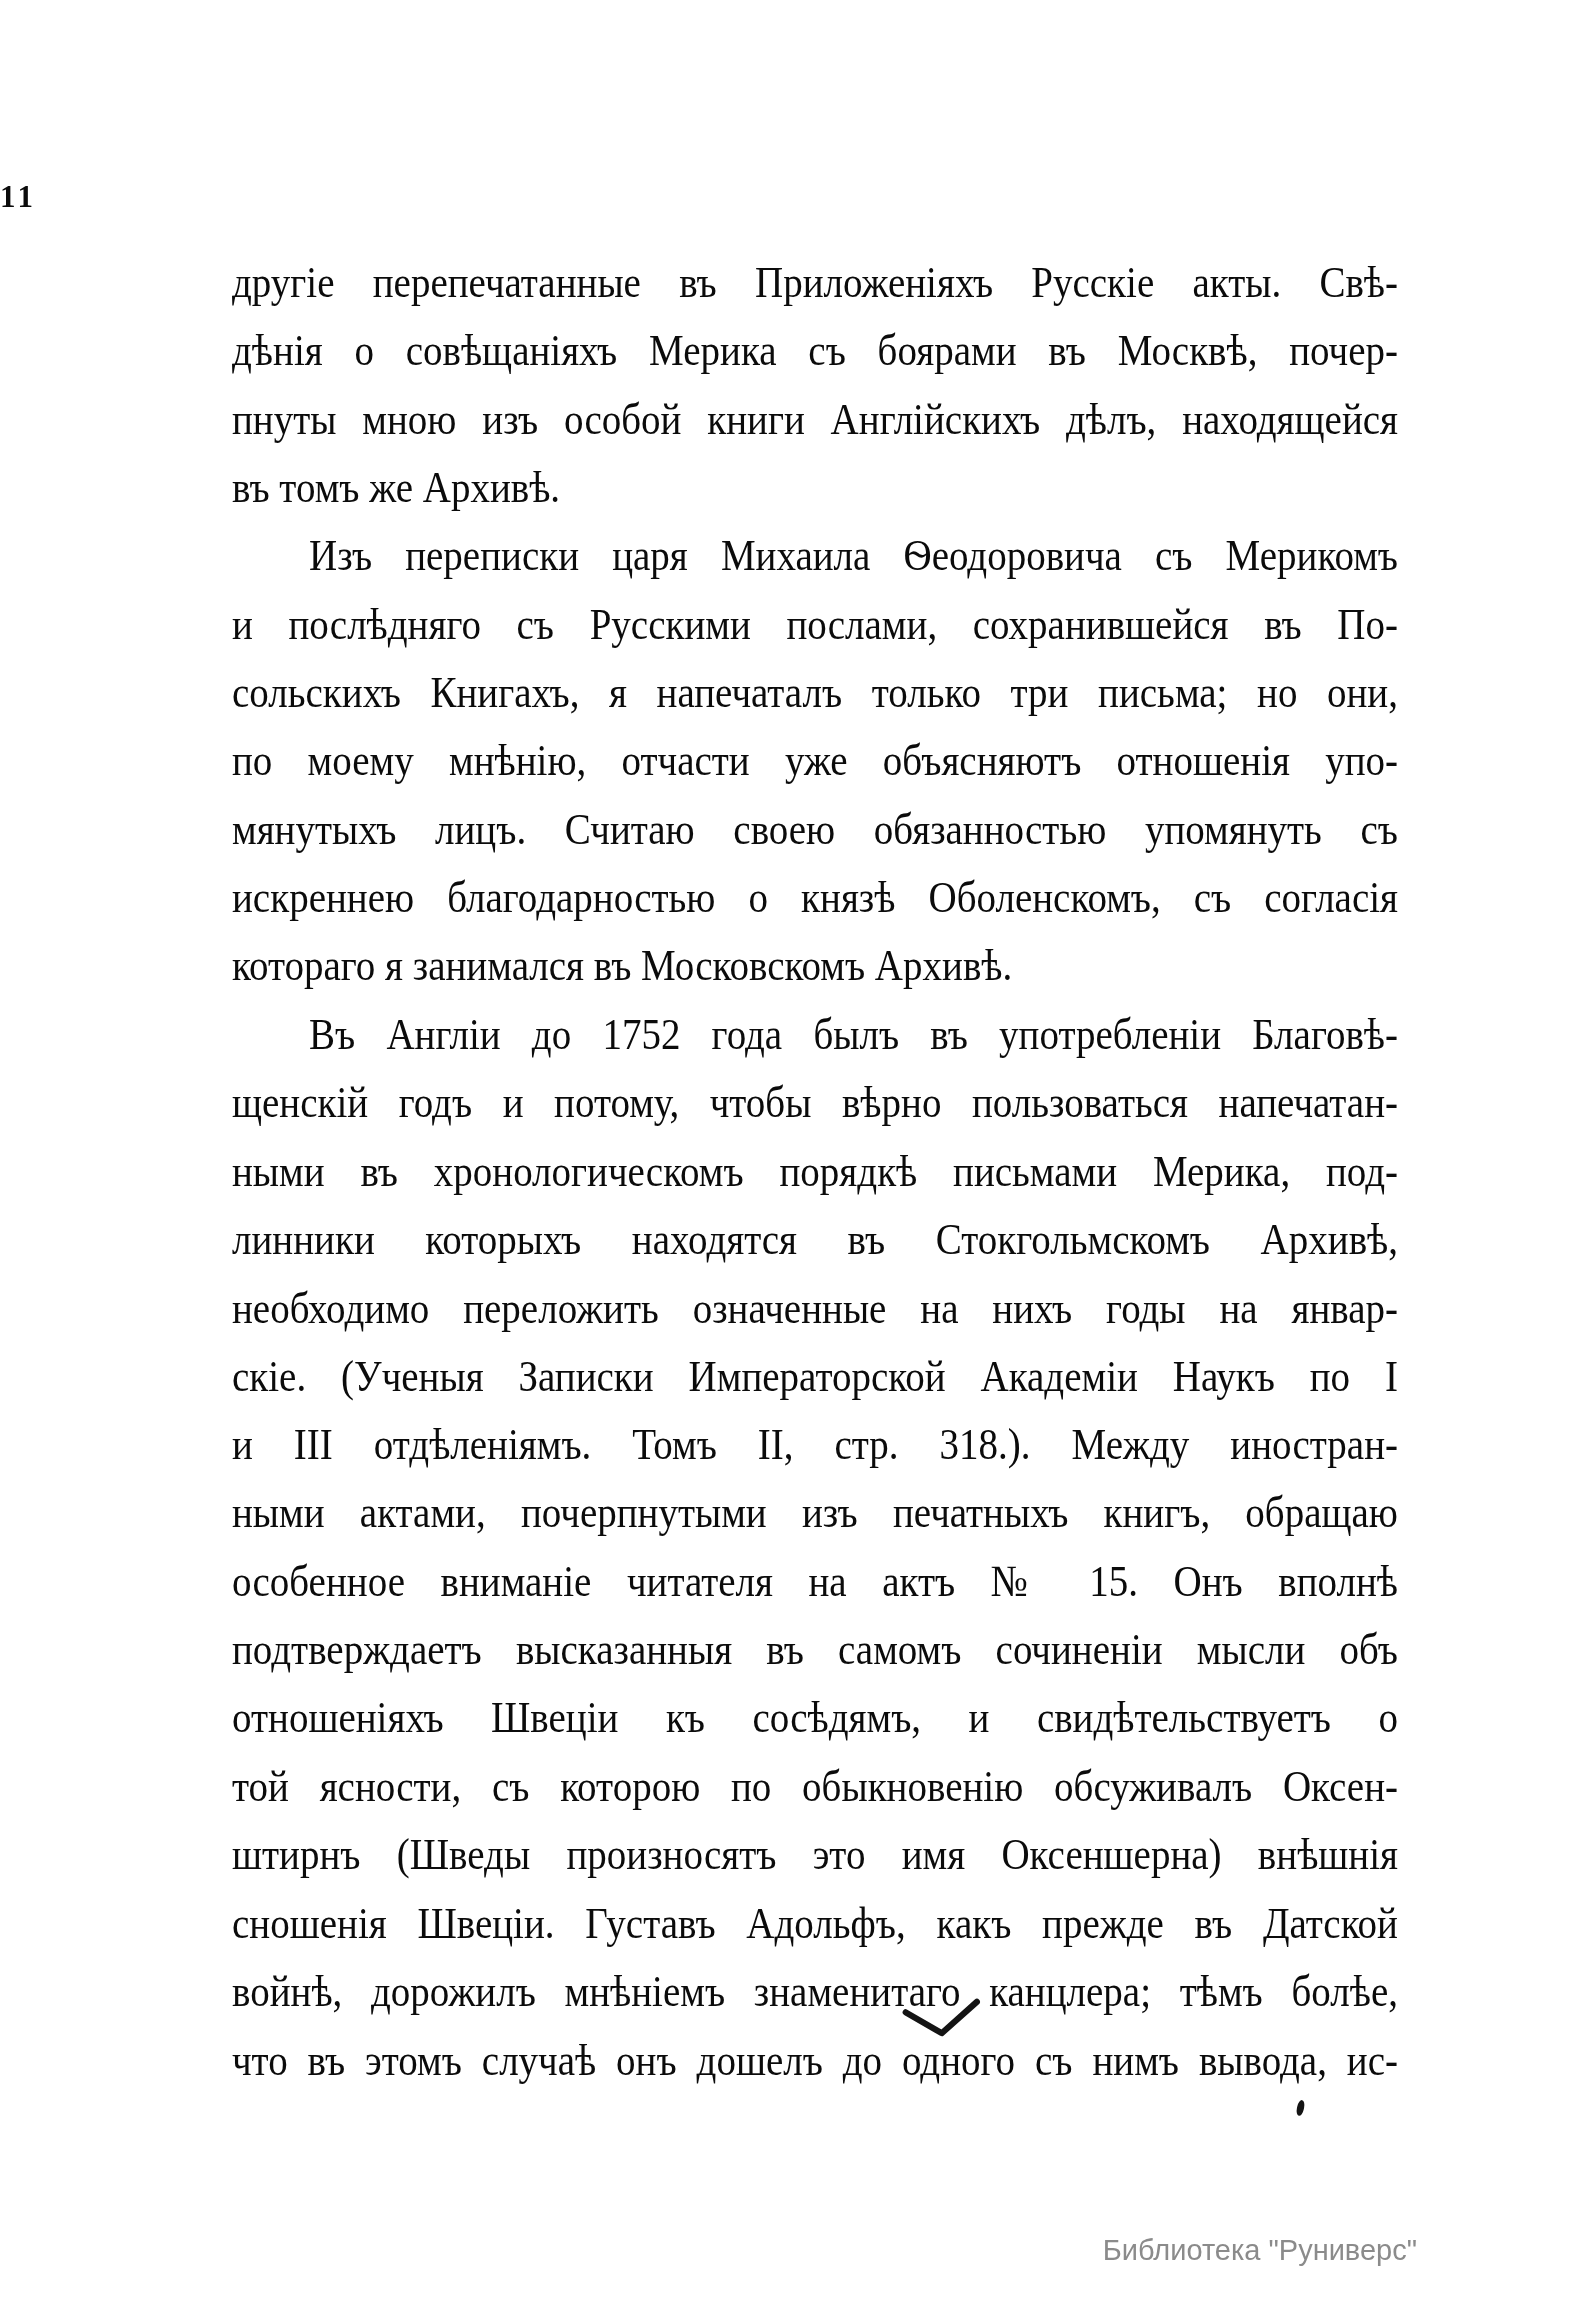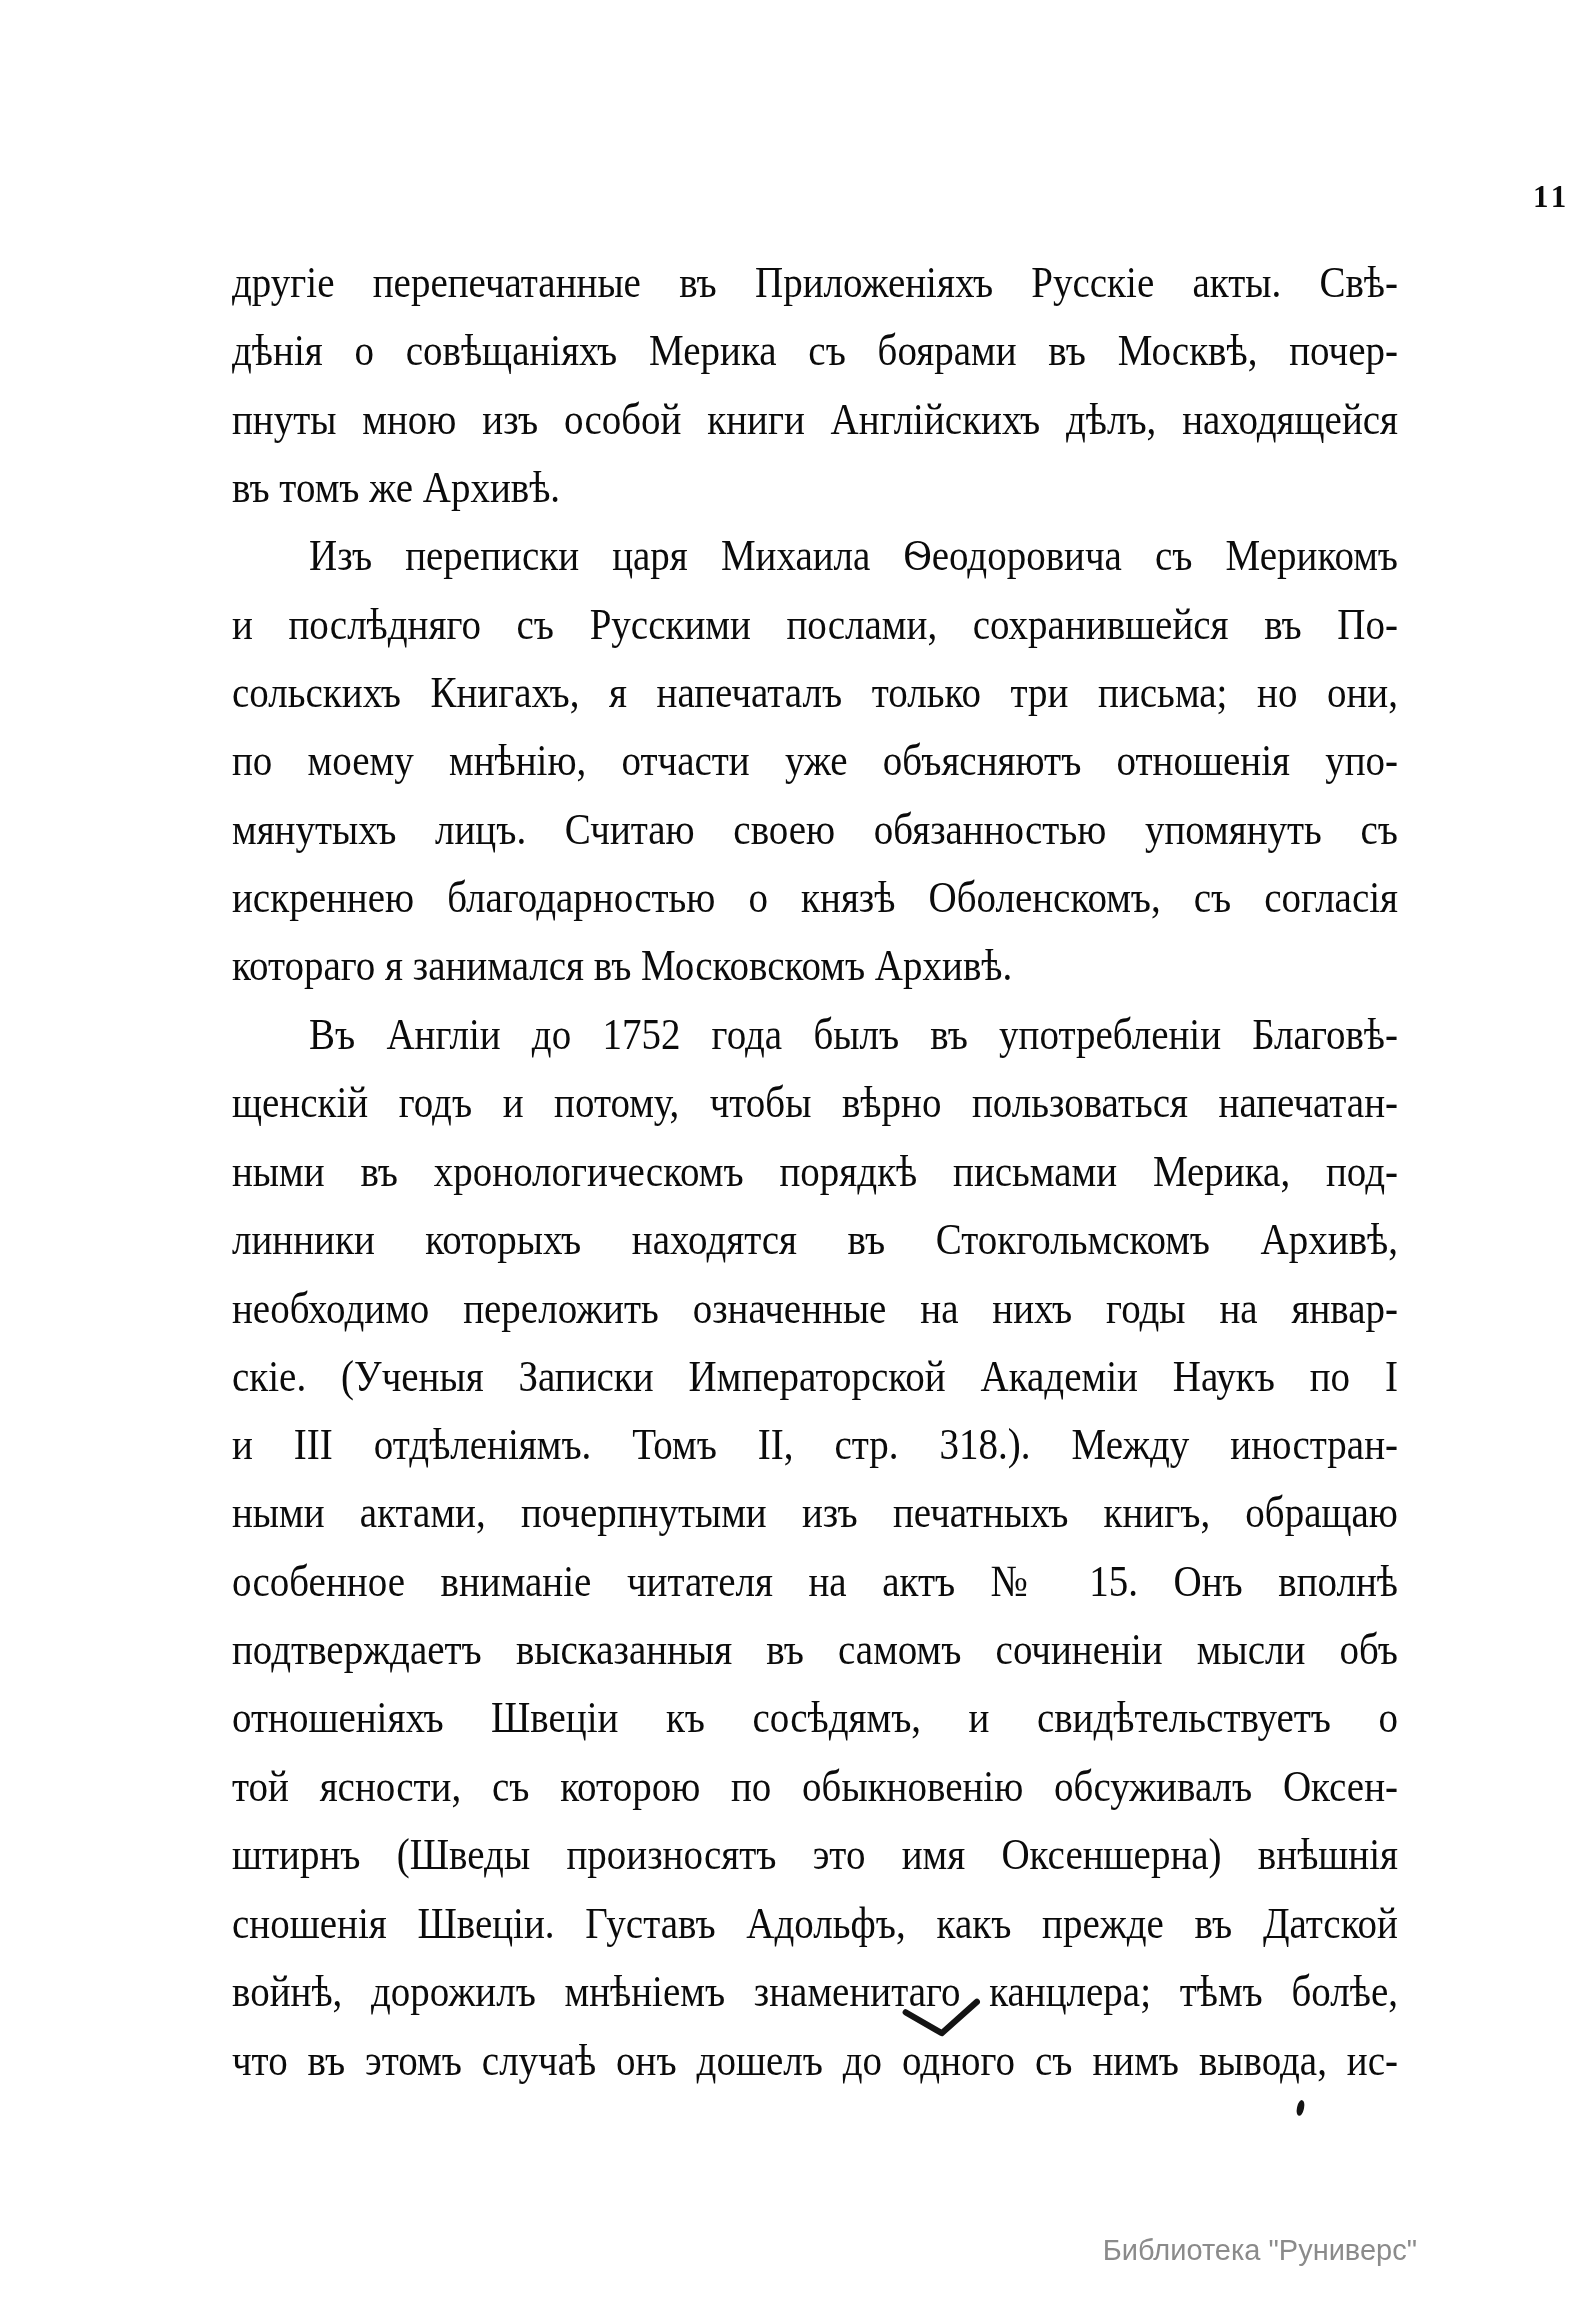--- a/index.html
+++ b/index.html
@@ -14,21 +14,21 @@
     background: #ffffff;
     overflow: hidden;
     font-family: "Liberation Serif", "DejaVu Serif", serif;
     color: #0b0b0b;
   }
   .page-number {
     position: absolute;
     top: 181px;
     left: 0;
     width: 100%;
-    text-align: right;
+    text-align: left;
     font-size: 31px;
     line-height: 1;
     letter-spacing: 3.8px;
     font-weight: bold;
   }
   .text-block {
     position: absolute;
     top: 8px;
     left: 0;
     width: 100%;

